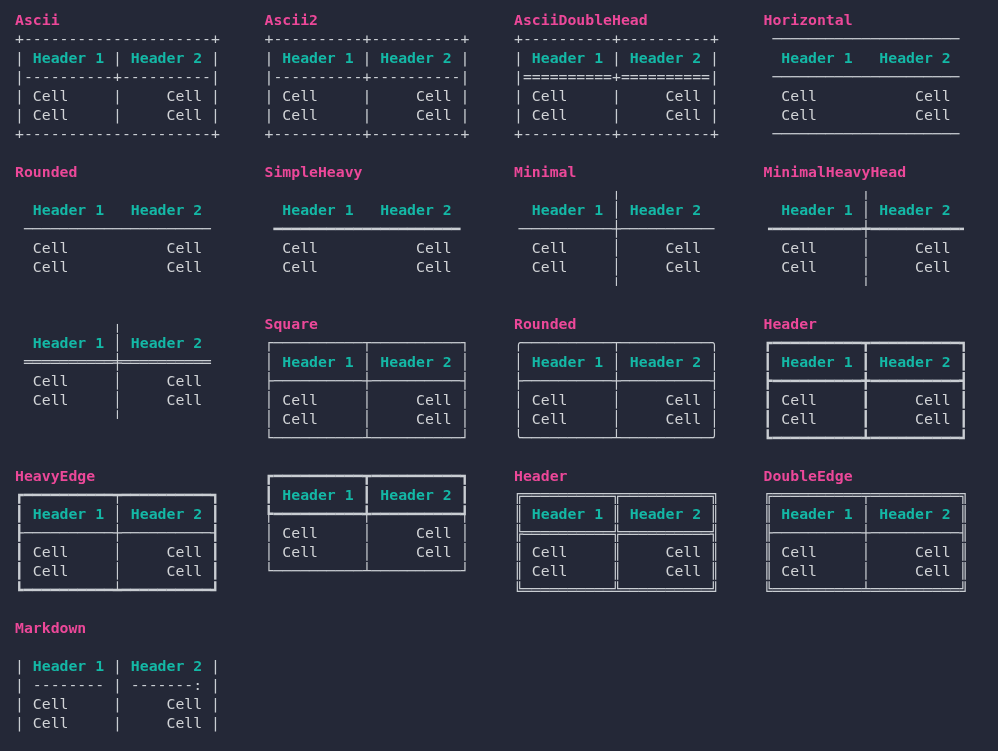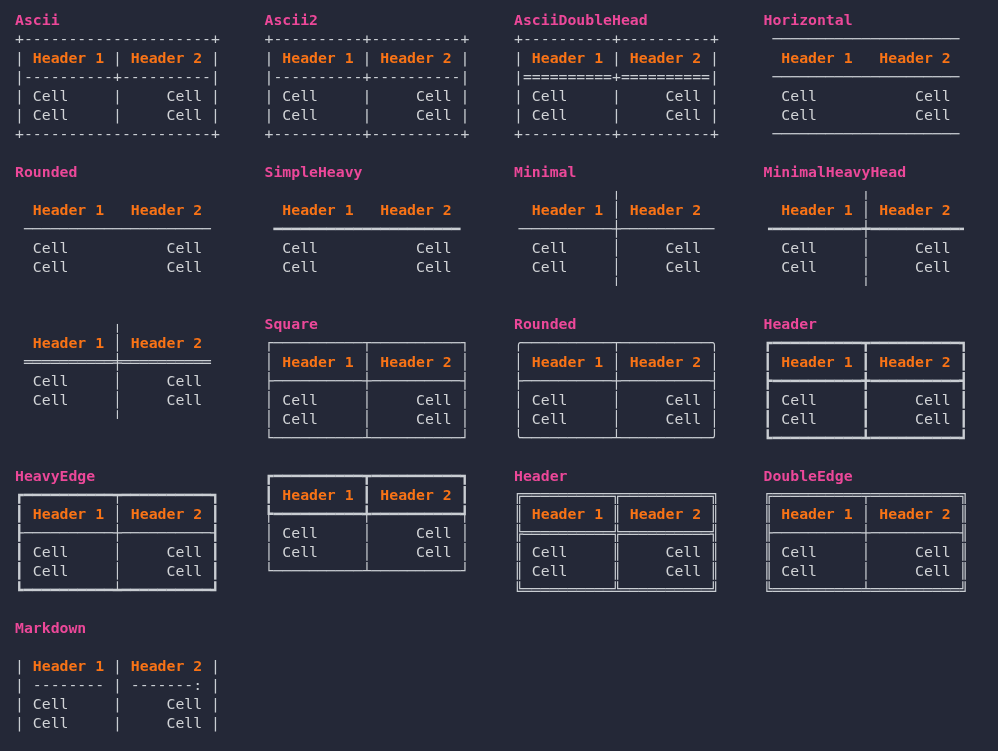--- a/index.html
+++ b/index.html
@@ -32,21 +32,21 @@
     font-weight: bold;
     color: #ec4899;
     white-space: pre;
   }
   .ln {
     height: 19px;
     white-space: pre;
   }
   .s-b { color: #c9cdd2; }
   .s-c { color: #d2d4d7; }
-  .s-h { color: #f97316; font-weight: bold; }
+  .s-h { color: #14b8a6; font-weight: bold; }
 </style>
 </head>
 <body>
 
 <div class="screen">
   <div class="grid">
       <div class="tbl-block">
         <div class="tbl-title">Ascii</div>
         <div>
           <div class="ln"><span class="s-b">+---------------------+</span></div>

